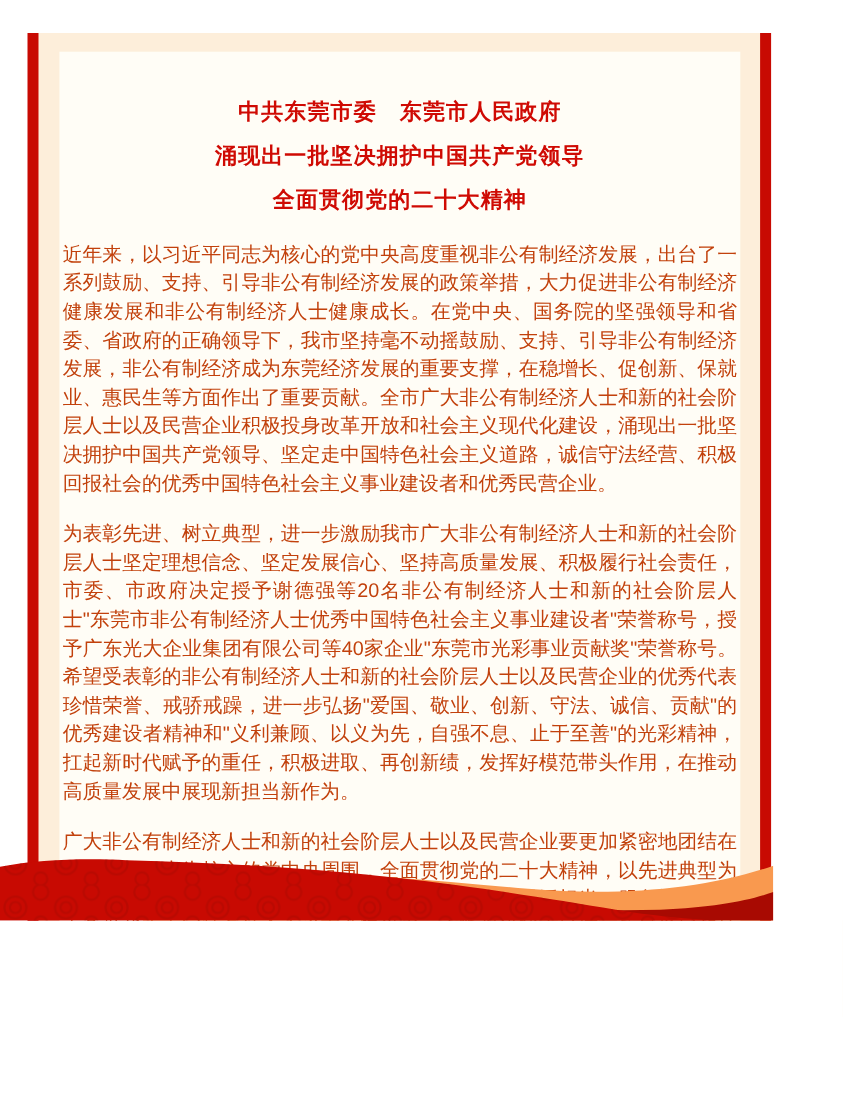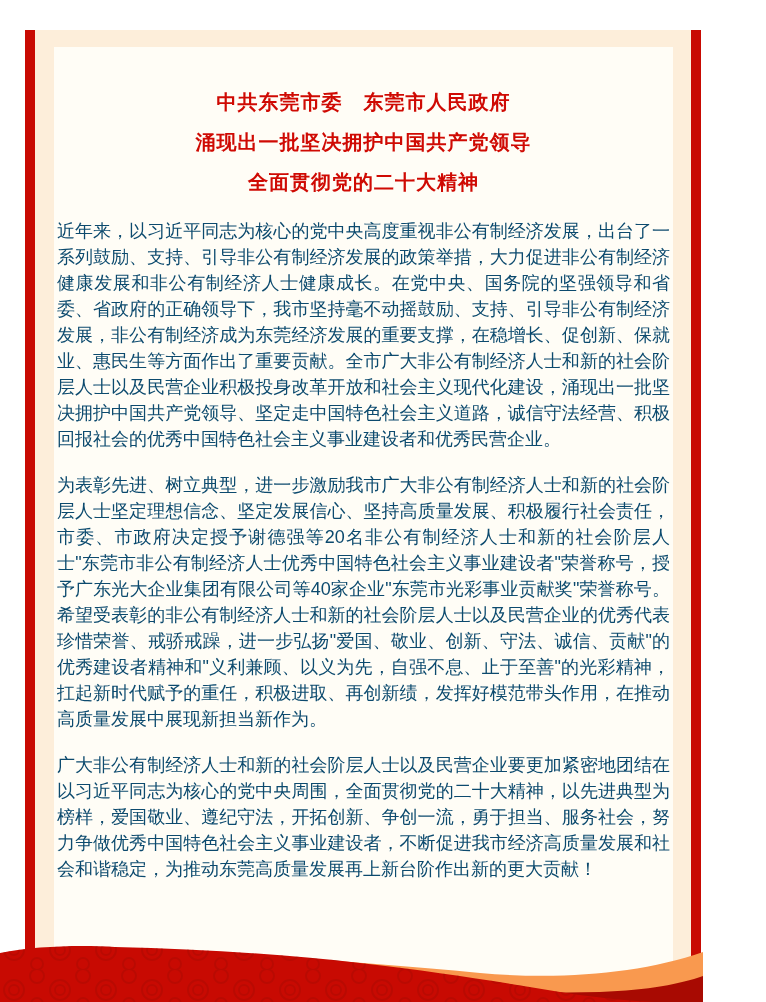--- a/index.html
+++ b/index.html
@@ -1,19 +1,19 @@
 <!DOCTYPE html>
 <html><head>
 <meta charset="utf-8">
 <style>
   html, body { margin: 0; padding: 0; }
   .page {
     position: relative;
     width: 766px;
-    height: 1002px;
+    height: 837px;
     background: #ffffff;
     overflow: hidden;
     font-family: "Liberation Sans", "DejaVu Sans", sans-serif;
   }
   
   .column {
     position: absolute;
     left: 25px;
     top: 30px;
     width: 676px;
@@ -44,21 +44,21 @@
     font-size: 20px;
     font-weight: 700;
     line-height: 40px;
     text-align: center;
     color: #cf0a03;
     letter-spacing: 1px;
   }
   .para {
     font-size: 18px;
     line-height: 26px;
-    color: #0c4a6e;
+    color: #c2410c;
     text-align: justify;
     margin: 0 0 20px 0;
   }
   
   .wave {
     position: absolute;
     left: 0;
     bottom: 0;
     width: 703px;
     height: 72px;

